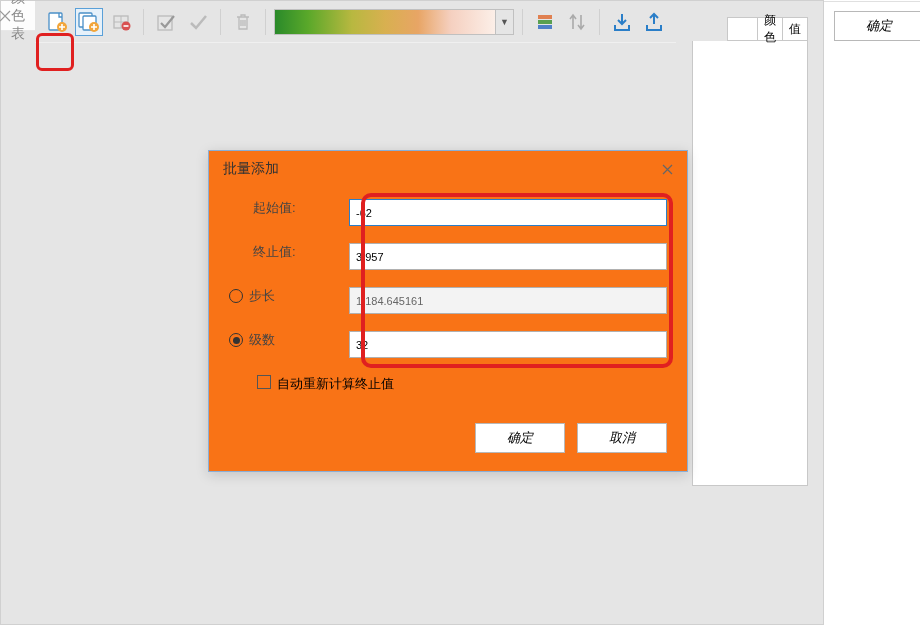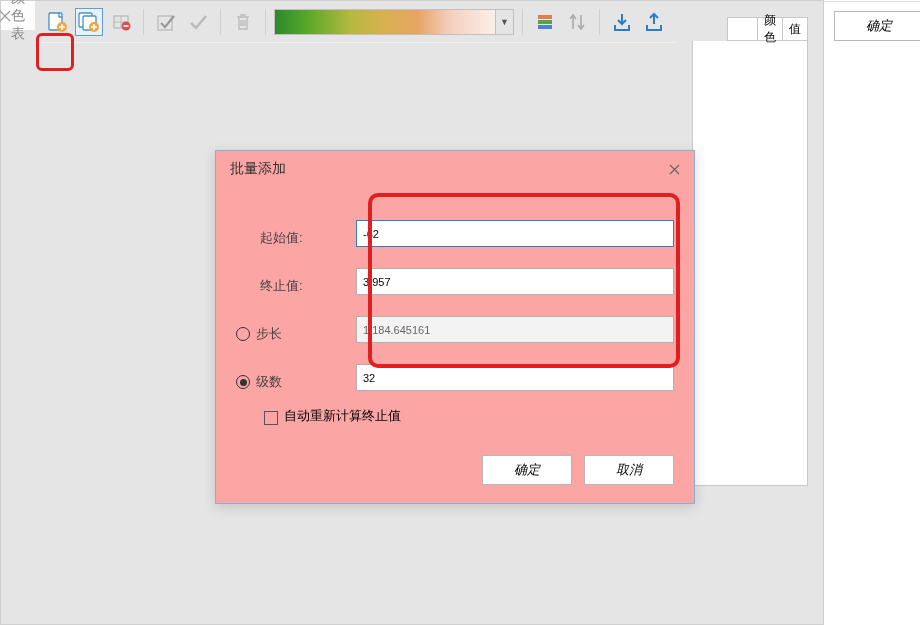--- a/index.html
+++ b/index.html
@@ -145,25 +145,25 @@
       height: 30px;
       border: 1px solid #b8b8b8;
       background: #fff;
       font-size: 13px;
       cursor: pointer;
       font-family: inherit;
       font-style: italic;
     }
     .dialog {
       position: absolute;
-      left: 215px;
+      left: 208px;
       top: 150px;
       width: 480px;
       border: 1px solid #8aaed6;
-      background: #fca5a5;
+      background: #f97316;
       box-shadow: 0 3px 12px rgba(0,0,0,0.15);
     }
     .dialog-title {
       height: 36px;
       display: flex;
       align-items: center;
       padding: 0 14px;
       font-size: 14px;
       color: #333;
       position: relative;
@@ -179,24 +179,23 @@
       justify-content: center;
       font-size: 13px;
       color: #555;
       cursor: pointer;
     }
     .dialog-body {
       padding: 12px 20px 8px 20px;
     }
     .form-row {
       display: flex;
-      align-items: flex-end;
+      align-items: flex-start;
       margin-bottom: 16px;
       height: 28px;
-      margin-top: 20px;
     }
     .form-label {
       width: 120px;
       color: #444;
       font-size: 13px;
       display: flex;
       align-items: center;
       gap: 6px;
     }
     .form-input {
@@ -248,21 +247,21 @@
       left: 152px;
       top: 42px;
       width: 312px;
       height: 175px;
       border: 4px solid #e02020;
       border-radius: 10px;
       pointer-events: none;
     }
     .checkbox-row {
       display: flex;
-      align-items: flex-end;
+      align-items: flex-start;
       margin: 6px 0 16px 28px;
     }
   </style>
 </head>
 <body>
 
 <div class="window">
   <div class="titlebar">
     <span>颜色表</span>
     <div class="titlebar-close">

